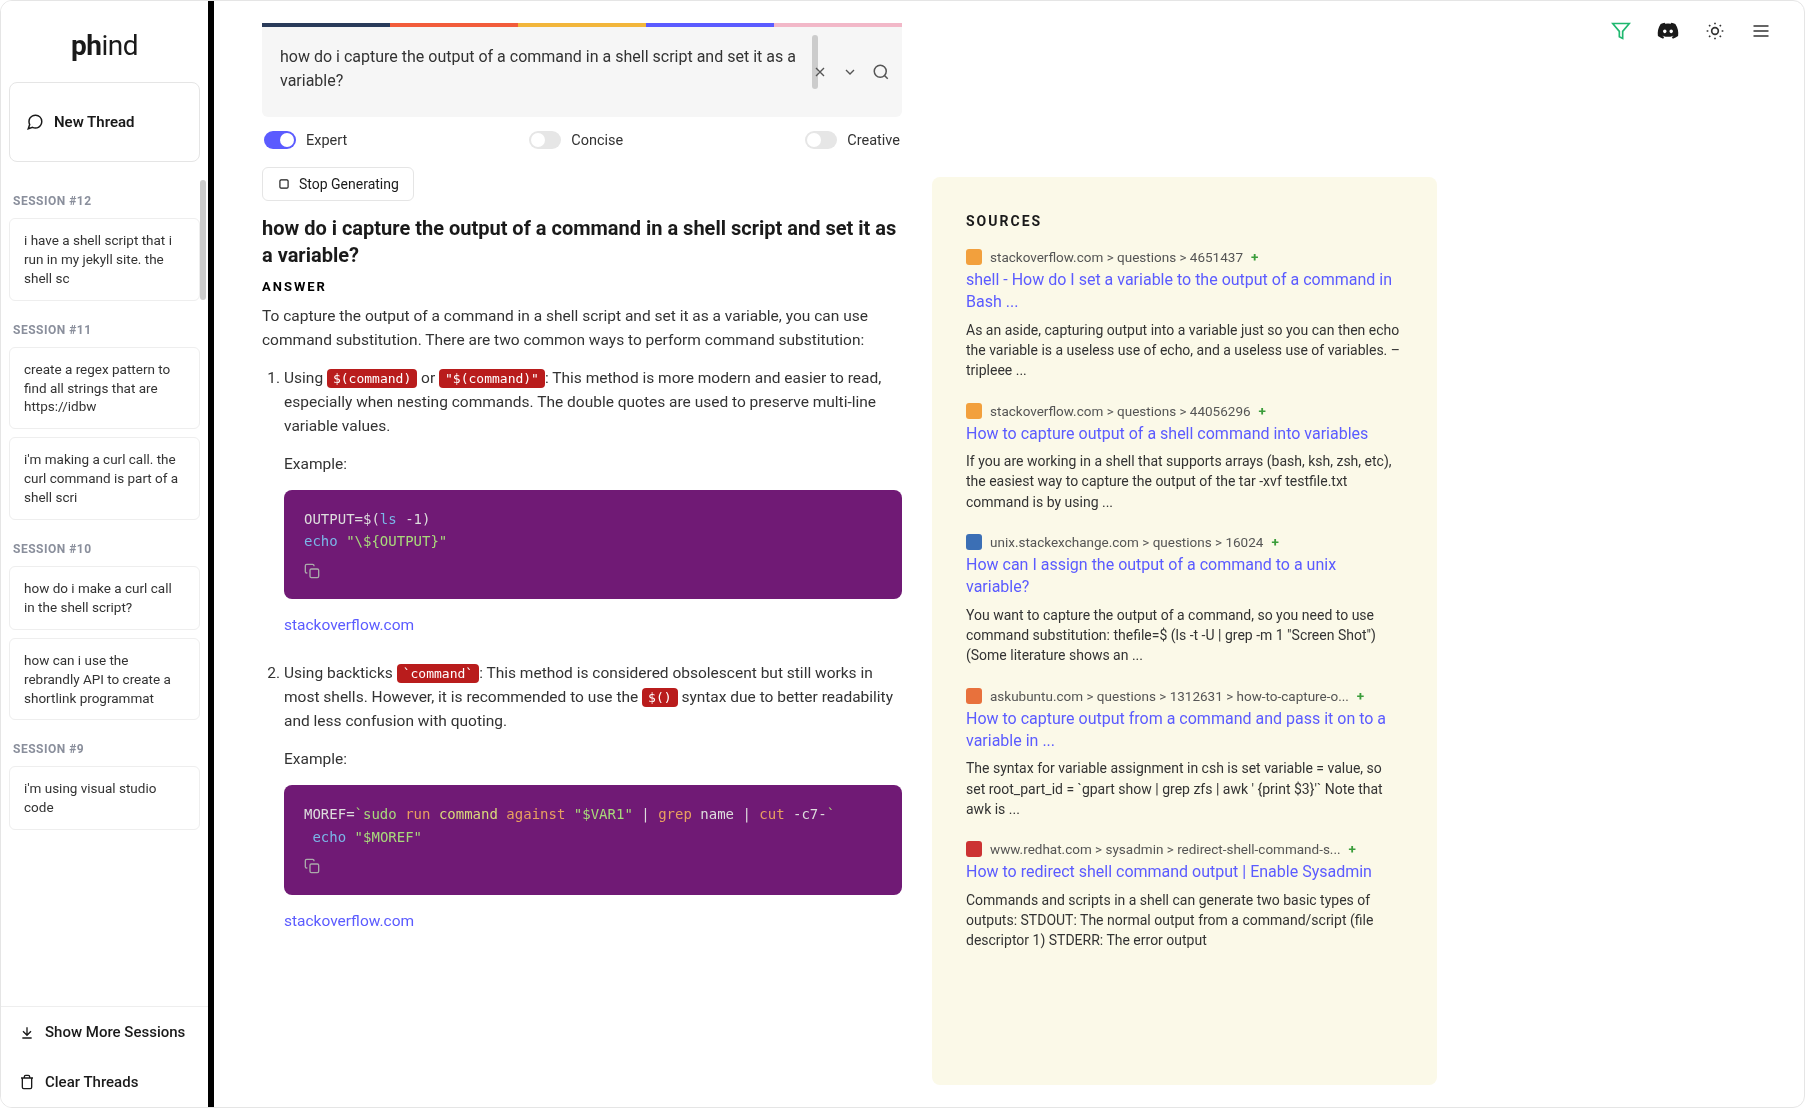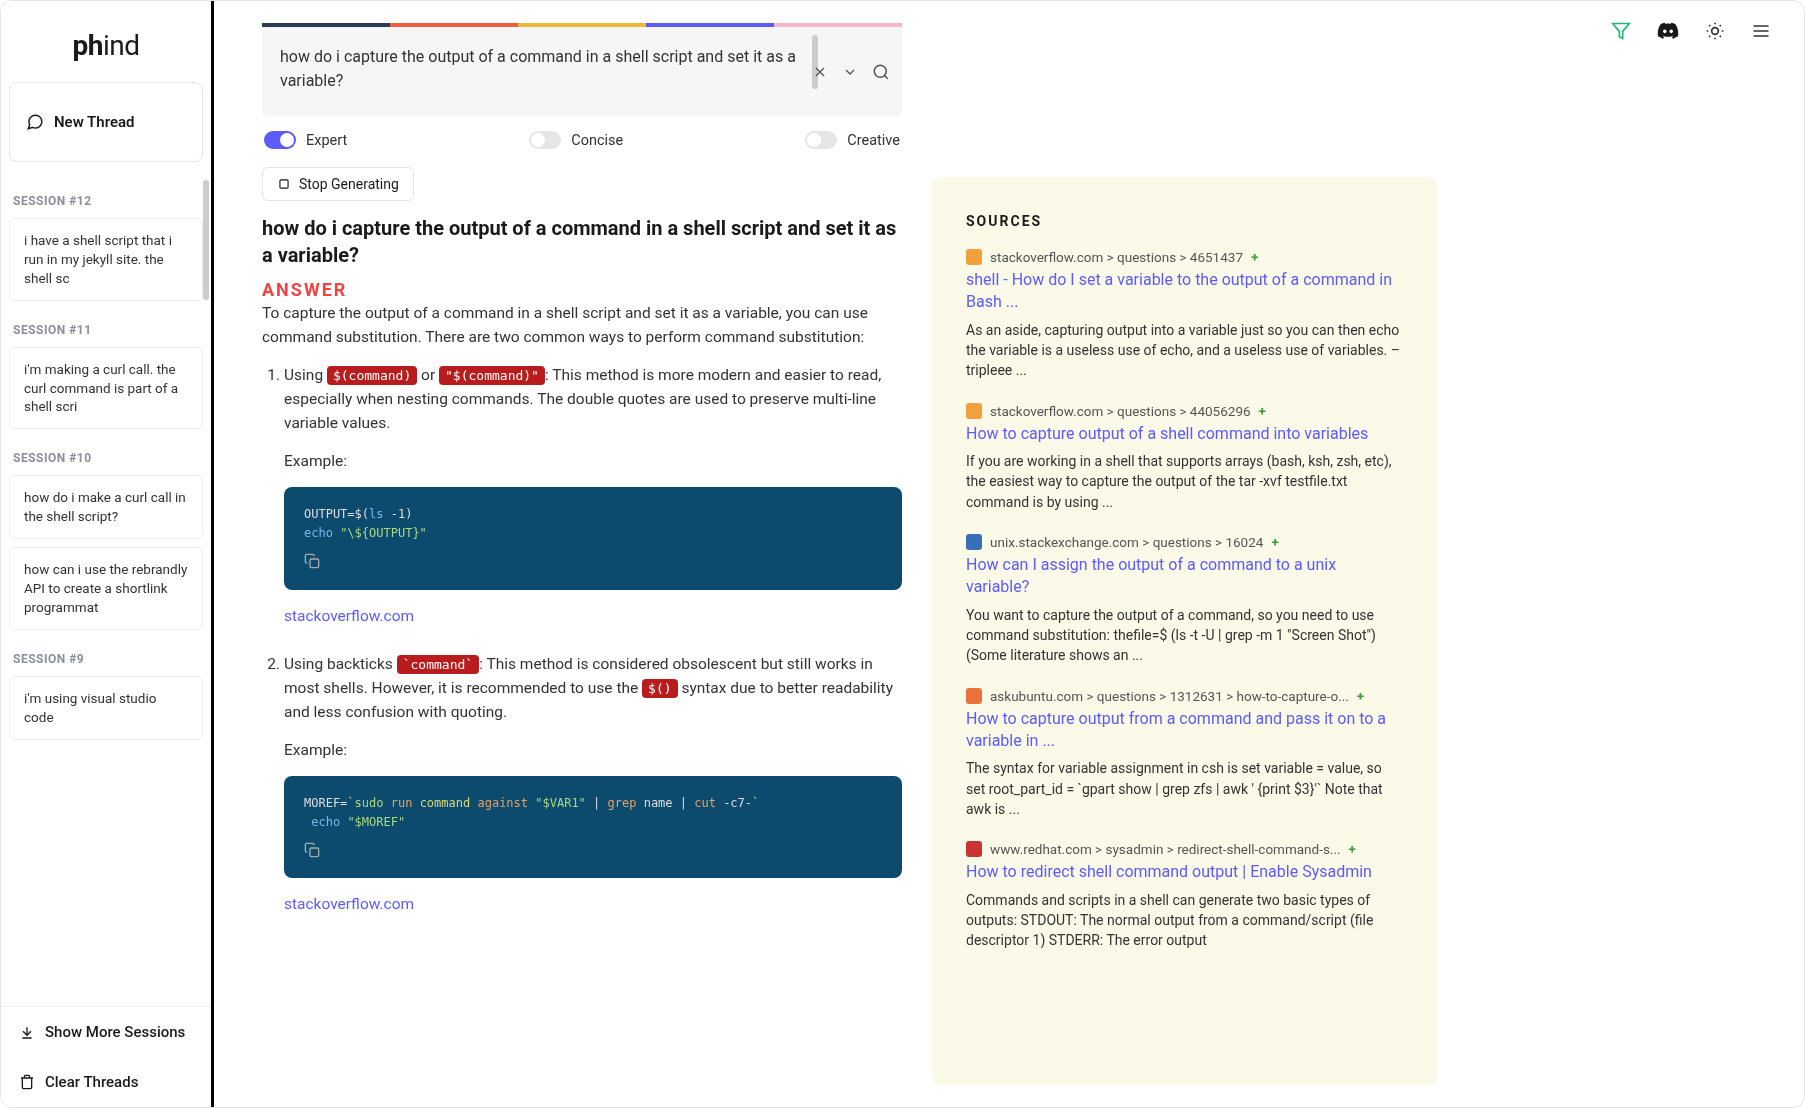--- a/index.html
+++ b/index.html
@@ -1,18 +1,18 @@
 <!DOCTYPE html>
 <html><head>
 <meta charset="utf-8">
 <style>
 * { margin: 0; padding: 0; box-sizing: border-box; }
 body { font-family: -apple-system, BlinkMacSystemFont, "Segoe UI", Roboto, sans-serif; background: #fff; color: #1a1a1a; overflow: hidden; }
 .app { display: flex; height: 100vh; width: 100vw; border: 1px solid #e5e5e5; border-radius: 12px; overflow: hidden; }
-.sidebar { width: 213px; border-right: 3px solid #000000; display: flex; flex-direction: column; background: #fff; }
+.sidebar { width: 213px; border-right: 6px solid #000000; display: flex; flex-direction: column; background: #fff; }
 .logo { padding: 28px 0 20px; text-align: center; font-size: 28px; font-weight: 700; letter-spacing: -0.5px; }
 .logo span:last-child { font-weight: 400; }
 .new-thread { margin: 0 8px 18px; border: 1px solid #e5e5e5; border-radius: 8px; padding: 30px 16px; display: flex; align-items: center; gap: 10px; font-size: 15px; font-weight: 600; cursor: pointer; }
 .sessions { flex: 1; overflow-y: auto; padding: 0 8px; position: relative; }
 .sessions-scroll { position: absolute; right: 2px; top: 0; width: 6px; height: 120px; background: #ccc; border-radius: 3px; }
 .session-header { font-size: 12px; font-weight: 700; color: #8a8f9c; letter-spacing: 0.5px; padding: 14px 4px 10px; }
 .session-item { border: 1px solid #eee; border-radius: 6px; padding: 12px 14px; margin-bottom: 8px; font-size: 13.5px; line-height: 1.4; color: #333; cursor: pointer; }
 .sidebar-footer { border-top: 1px solid #eee; }
 .sidebar-footer .btn { padding: 16px 18px; display: flex; align-items: center; gap: 10px; font-size: 15px; font-weight: 500; cursor: pointer; }
 .main { flex: 1; display: flex; flex-direction: column; overflow: hidden; }
@@ -28,27 +28,27 @@
 .search-icons { position: absolute; right: 12px; top: 50%; transform: translateY(-50%); display: flex; gap: 14px; align-items: center; }
 .search-icons span { cursor: pointer; color: #555; }
 .toggles { display: flex; justify-content: space-between; padding: 14px 2px; }
 .toggle { display: flex; align-items: center; gap: 10px; font-size: 14.5px; color: #333; }
 .switch { width: 32px; height: 18px; border-radius: 10px; background: #e6e6e6; position: relative; cursor: pointer; }
 .switch.on { background: #5b5bff; }
 .switch::after { content: ''; position: absolute; width: 14px; height: 14px; border-radius: 50%; background: #fff; top: 2px; left: 2px; transition: left .15s; }
 .switch.on::after { left: 16px; }
 .stop-btn { display: inline-flex; align-items: center; gap: 8px; border: 1px solid #e5e5e5; border-radius: 6px; padding: 8px 14px; font-size: 14px; margin: 4px 0 14px; cursor: pointer; }
 .question { font-size: 20px; font-weight: 700; margin-bottom: 10px; line-height: 1.35; }
-.answer-label { font-size: 18px; font-weight: 700; letter-spacing: 2px; color: #ef4444; margin-bottom: 1px; }
+.answer-label { font-size: 13px; font-weight: 700; letter-spacing: 2px; color: #000000; margin-bottom: 10px; }
 .answer-body { font-size: 15.5px; line-height: 1.55; color: #333; overflow-y: auto; max-height: calc(100vh - 360px); padding-bottom: 40px; }
 .answer-body p { margin-bottom: 14px; }
 .answer-body ol { padding-left: 22px; }
 .answer-body li { margin-bottom: 14px; }
 .inline-code { background: #b91c1c; color: #fff; font-family: monospace; font-size: 13px; padding: 2px 6px; border-radius: 4px; }
-.codeblock { background: #0c4a6e; border-radius: 8px; padding: 18px 20px 14px; margin: 14px 0; font-family: monospace; font-size: 12px; line-height: 1.6; color: #ddd; position: relative; }
+.codeblock { background: #701a75; border-radius: 8px; padding: 18px 20px 14px; margin: 14px 0; font-family: monospace; font-size: 14px; line-height: 1.6; color: #ddd; position: relative; }
 .codeblock .copy { color: #aaa; margin-top: 10px; cursor: pointer; display: inline-block; }
 .tok-str { color: #a8d97b; }
 .tok-cmd { color: #7ab7e8; }
 .tok-kw { color: #e8a05f; }
 .tok-var { color: #d9d97b; margin-top: 8px; }
 .link { color: #5b5bff; cursor: pointer; }
 .sources-panel { width: 505px; background: #fbf9e8; border-radius: 8px; margin-top: 176px; padding: 36px 34px; overflow-y: auto; max-height: calc(100vh - 200px); }
 .sources-title { font-size: 14px; font-weight: 700; letter-spacing: 2px; margin-bottom: 20px; }
 .source { margin-bottom: 22px; }
 .source-url { font-size: 13.5px; color: #555; display: flex; align-items: center; gap: 8px; margin-bottom: 4px; }
@@ -69,20 +69,21 @@
           <path d="M21 11.5a8.38 8.38 0 0 1-.9 3.8 8.5 8.5 0 0 1-7.6 4.7 8.38 8.38 0 0 1-3.8-.9L3 21l1.9-5.7a8.38 8.38 0 0 1-.9-3.8 8.5 8.5 0 0 1 4.7-7.6 8.38 8.38 0 0 1 3.8-.9h.5a8.48 8.48 0 0 1 8 8v.5z"></path>
         </svg>
       <span>New Thread</span>
     </div>
     <div class="sessions">
       <div class="sessions-scroll"></div>
       <div id="sessions-container">
           <div class="session-header">SESSION #12</div>
           <div class="session-item">i have a shell script that i run in my jekyll site. the shell sc</div>
           <div class="session-header">SESSION #11</div>
+          <div class="session-item">create a regex pattern to find all strings that are https://idbw</div>
           <div class="session-item">i'm making a curl call. the curl command is part of a shell scri</div>
           <div class="session-header">SESSION #10</div>
           <div class="session-item">how do i make a curl call in the shell script?</div>
           <div class="session-item">how can i use the rebrandly API to create a shortlink programmat</div>
           <div class="session-header">SESSION #9</div>
           <div class="session-item">i'm using visual studio code</div>
         </div>
     </div>
     <div class="sidebar-footer">
       <div class="btn">

